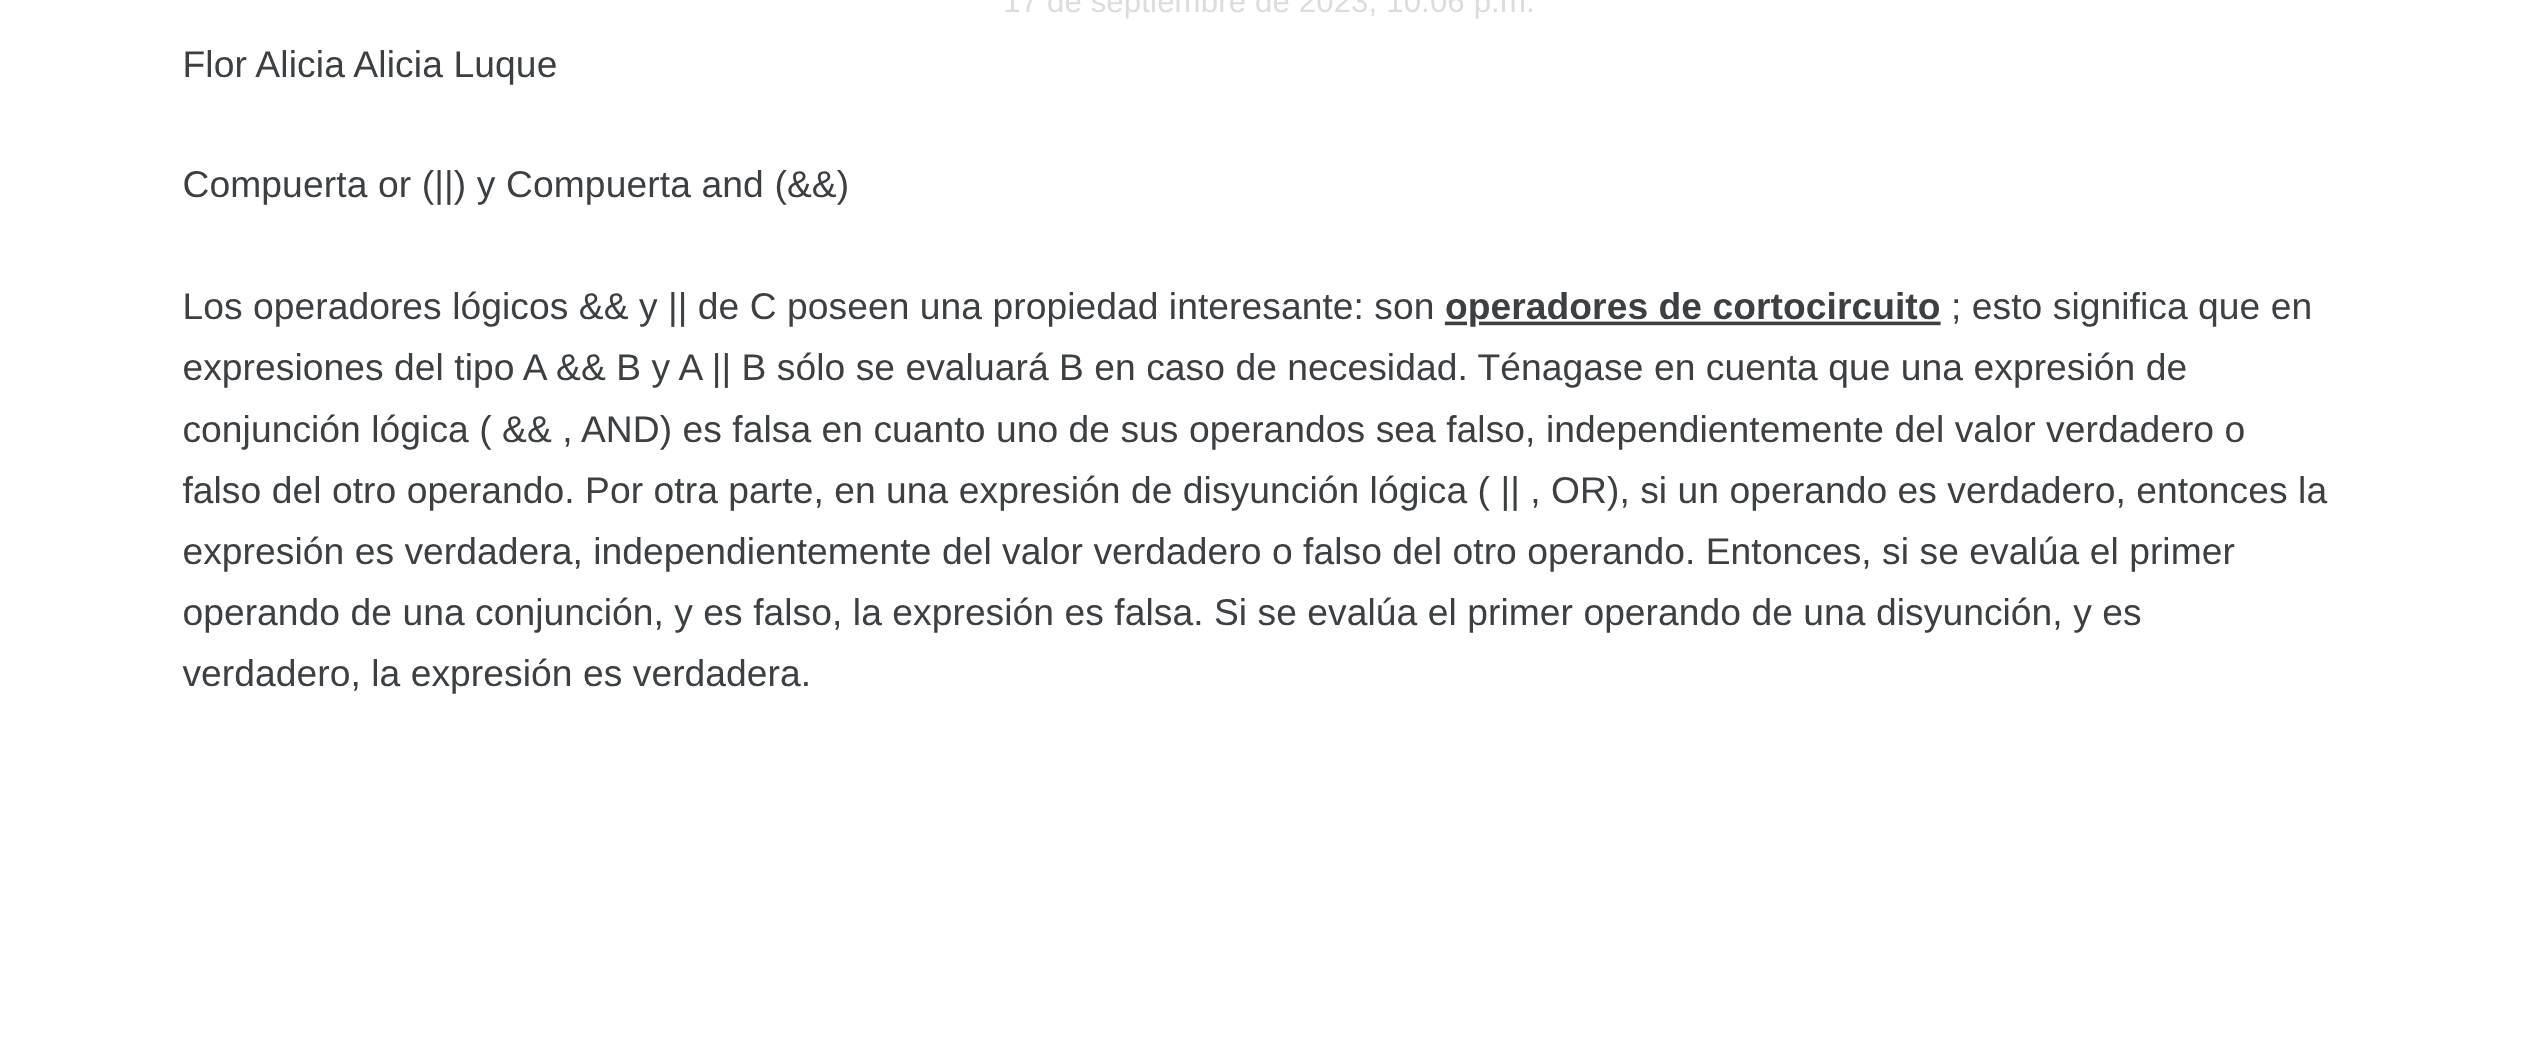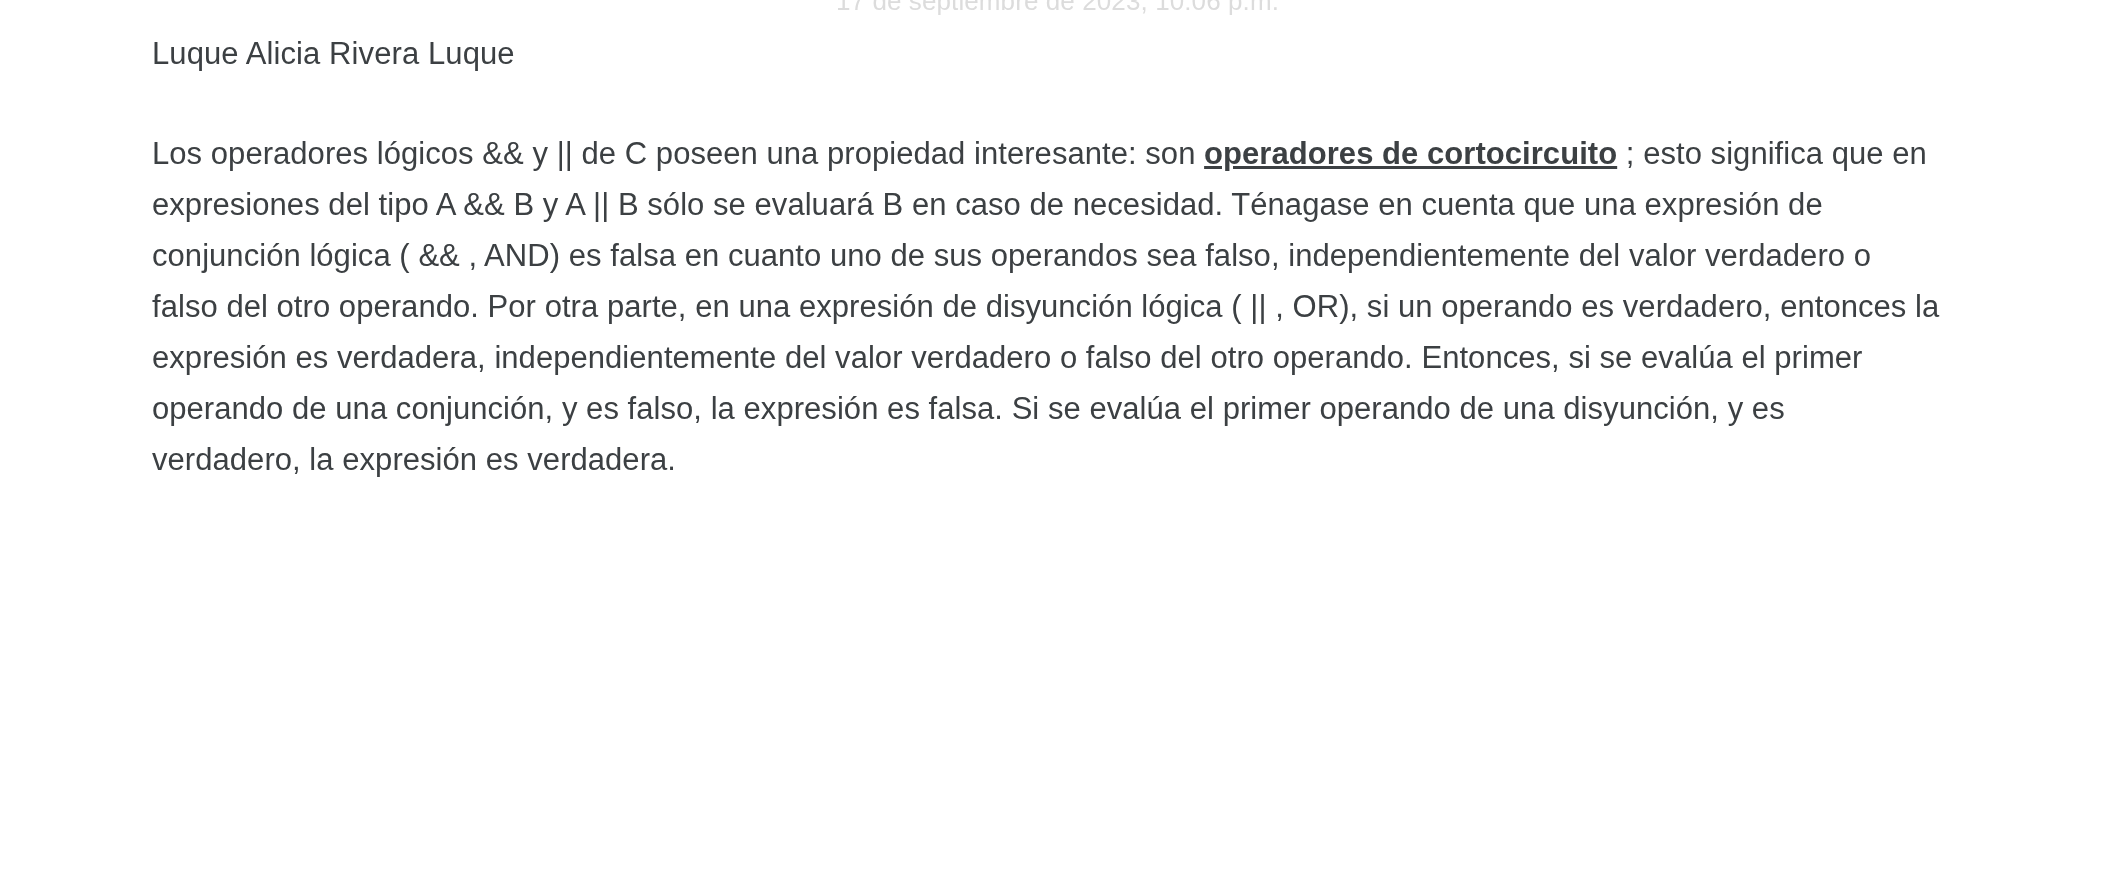--- a/index.html
+++ b/index.html
@@ -72,19 +72,20 @@
 </style>
 </head>
 <body>
 
 <div class="page">
 
   <div class="doc-timestamp">17 de septiembre de 2023, 10:06 p.m.</div>
 
   <div class="content">
 
-    <p class="author-line">Luque Alicia Rivera Luque</p>
+    <p class="author-line">Flor Alicia Alicia Luque</p>
 
+    <p class="subtitle-line">Compuerta or (||) y Compuerta and (&amp;&amp;)</p>
 
     <p class="body-paragraph"><span>Los operadores lógicos &amp;&amp; y || de C poseen una propiedad interesante: son </span><b>operadores de cortocircuito</b><span> ; esto significa que en expresiones del tipo A &amp;&amp; B y A || B sólo se evaluará B en caso de necesidad. Ténagase en cuenta que una expresión de conjunción lógica ( &amp;&amp; , AND) es falsa en cuanto uno de sus operandos sea falso, independientemente del valor verdadero o falso del otro operando. Por otra parte, en una expresión de disyunción lógica ( || , OR), si un operando es verdadero, entonces la expresión es verdadera, independientemente del valor verdadero o falso del otro operando. Entonces, si se evalúa el primer operando de una conjunción, y es falso, la expresión es falsa. Si se evalúa el primer operando de una disyunción, y es verdadero, la expresión es verdadera.</span></p>
 
   </div>
 </div>
 
 </body></html>

